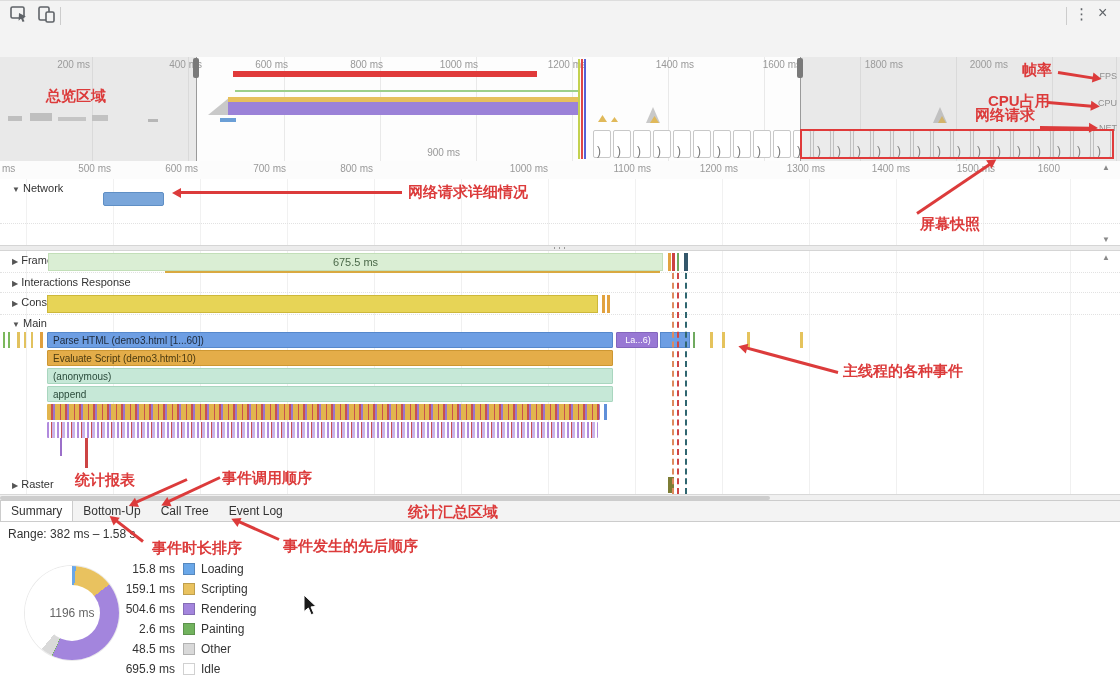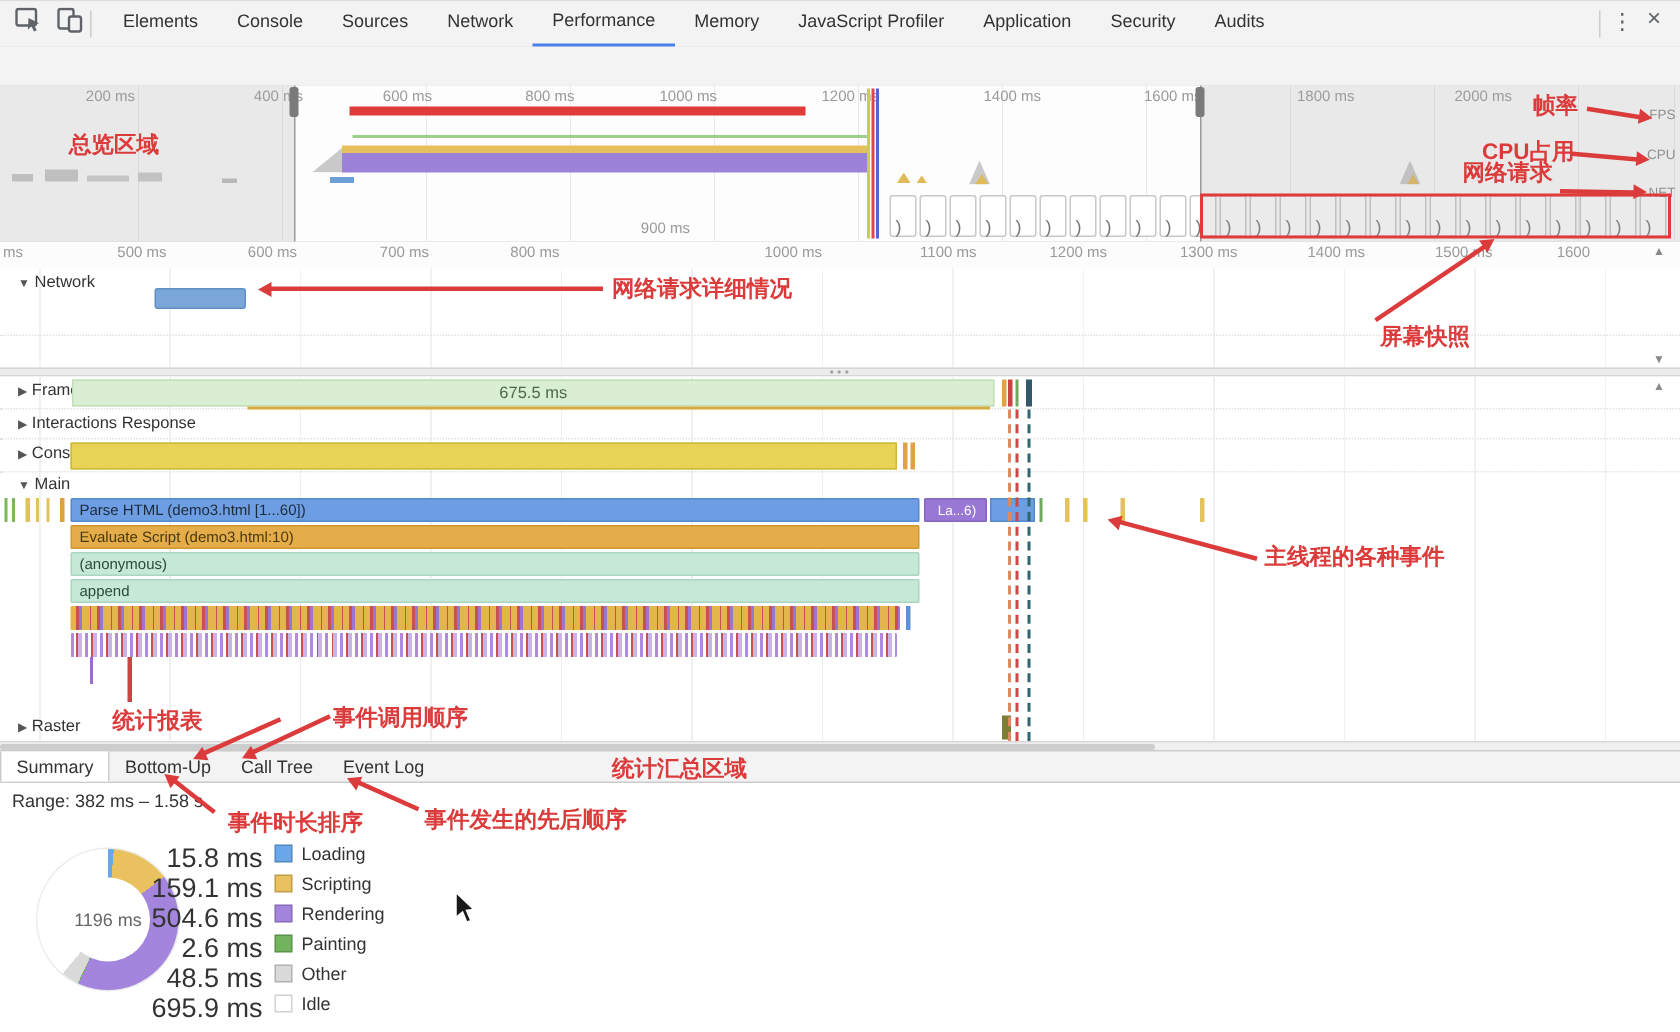--- a/index.html
+++ b/index.html
@@ -51,21 +51,21 @@
   .tri{font-size:8px;color:#555;}
   .bar{position:absolute;height:16px;font-size:10px;line-height:15px;padding-left:5px;box-sizing:border-box;
        white-space:nowrap;overflow:hidden;border-radius:1px;}
   .dash{position:absolute;width:0;z-index:3;}
   .scroll-arrow{position:absolute;font-size:8px;color:#8a8a8a;z-index:3;}
   
   .btabs{position:absolute;left:0;top:499px;width:1120px;height:22px;background:#f3f3f3;
          border-top:1px solid #ccc;border-bottom:1px solid #ccc;box-sizing:border-box;display:flex;}
   .btabs .tab{padding:0 10px;font-size:12px;color:#333;line-height:20px;}
   .btabs .tab.active{background:#fff;border-left:1px solid #ccc;border-right:1px solid #ccc;}
-  .legend-val{position:absolute;width:80px;text-align:right;font-size:18px;color:#333;}
+  .legend-val{position:absolute;width:80px;text-align:right;font-size:12px;color:#333;}
   .legend-swatch{position:absolute;width:12px;height:12px;box-sizing:border-box;border:1px solid rgba(0,0,0,0.18);}
   .legend-label{position:absolute;font-size:12px;color:#333;}
   .stripesA{background:repeating-linear-gradient(90deg,#e2b54d 0 4px,#c85050 4px 6px,#9b76cc 6px 8px,#e2b54d 8px 13px,#c85050 13px 14px);}
   .stripesB{background:repeating-linear-gradient(90deg,#b18ade 0 2px,#fff 2px 4px,#c75050 4px 5px,#cbb3ea 5px 8px,#fff 8px 10px);}
 </style>
 </head>
 <body>
 
 <div class="app">
 
@@ -76,32 +76,20 @@
           <path d="M9 7 L16 10.5 L12.7 11.6 L14.5 15.2 L12.6 16 L11 12.4 L8.6 14.8 Z" fill="#5f6368"></path>
         </svg>
     </span>
     <span style="margin:0 4px;">
       <svg width="18" height="17" viewBox="0 0 18 17">
           <rect x="1" y="1" width="10" height="13" rx="1.5" fill="none" stroke="#5f6368" stroke-width="1.6"></rect>
           <rect x="8" y="6" width="8" height="10" rx="1.5" fill="#f3f3f3" stroke="#5f6368" stroke-width="1.6"></rect>
         </svg>
     </span>
     <span class="vsep"></span>
-    <div style="display:flex;margin-left:8px;">
-      <div class="tab">Elements</div>
-      <div class="tab">Console</div>
-      <div class="tab">Sources</div>
-      <div class="tab">Network</div>
-      <div class="tab active">Performance</div>
-      <div class="tab">Memory</div>
-      <div class="tab">JavaScript Profiler</div>
-      <div class="tab">Application</div>
-      <div class="tab">Security</div>
-      <div class="tab">Audits</div>
-    </div>
     <span class="vsep abs" style="left:1066px;top:6px;"></span>
     <span class="icobtn abs" style="left:1074px;top:4px;font-size:15px;">⋮</span>
     <span class="icobtn abs" style="left:1098px;top:3px;font-size:16px;">×</span>
   </div>
 
   <div class="toolbar">
     <span class="abs" style="left:11px;top:38px;width:11px;height:11px;border-radius:50%;background:#3a3a3a;"></span>
     <span class="abs icobtn" style="left:38px;top:33px;font-size:15px;">↻</span>
     <span class="abs icobtn" style="left:64px;top:33px;font-size:15px;">⊘</span>
     <span class="vsep abs" style="left:88px;top:34px;"></span>

